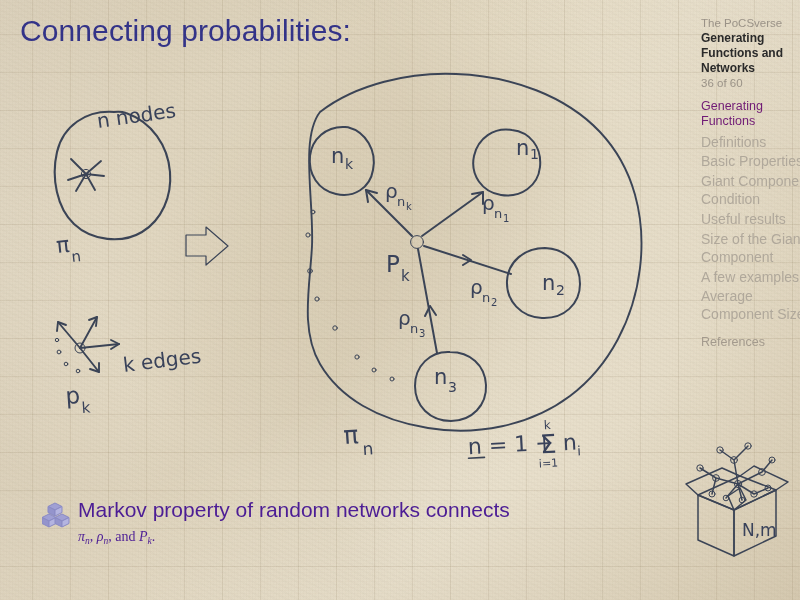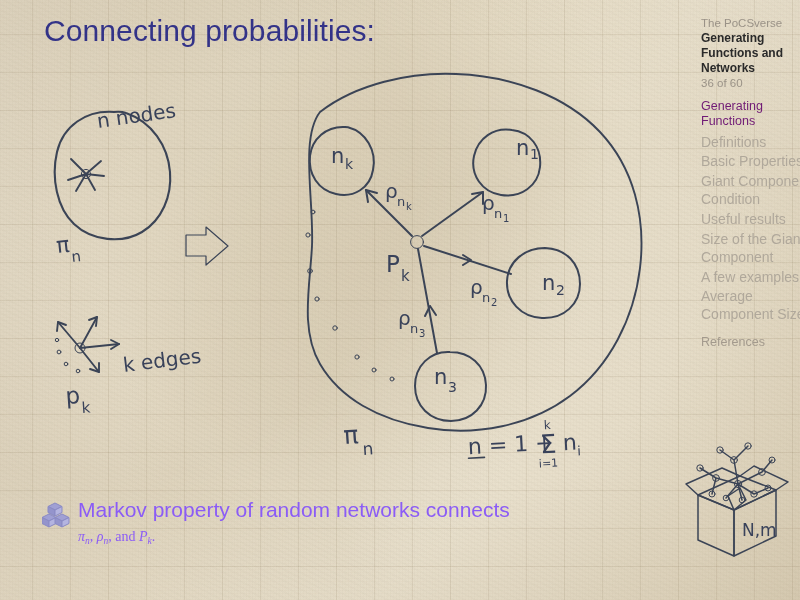--- a/index.html
+++ b/index.html
@@ -33,21 +33,20 @@
   #vignette{
     position:absolute;inset:0;
     background:radial-gradient(ellipse at 50% 45%, rgba(255,255,255,0) 52%, rgba(150,130,95,.17) 100%);
   }
 
   
   #title{
     position:absolute;left:20px;top:14px;
     font-size:30px;color:#333388;letter-spacing:.1px;
     font-family:"Liberation Sans",sans-serif;
-    margin-left:24px;
   }
 
   
   #sidebar{
     position:absolute;left:677px;top:16px;width:116px;
     font-size:11px;line-height:1.27;color:#9a9287;margin-left:24px;
   }
   .sb-brand{font-size:11.5px;color:#9a9287;}
   .sb-deck{font-size:12px;font-weight:bold;color:#2a2a2a;line-height:1.25;}
   .sb-page{font-size:11.5px;color:#9a9287;margin-bottom:9px;}
@@ -57,21 +56,21 @@
     color:#1d1d1d;font-weight:bold;
     border-bottom:1.5px dotted #1d1d1d;display:inline-block;padding-bottom:1px;
   }
   .sb-refs{font-size:12.5px;color:#a39a8d;margin-top:11px;}
 
   
   #bullet-row{position:absolute;left:42px;top:498px;width:620px;}
   #cubes-icon{position:absolute;left:0;top:4px;}
   #bullet-text{
     position:absolute;left:36px;top:-2px;width:590px;
-    font-size:21px;color:#8b5cf6;line-height:1.35;
+    font-size:21px;color:#4c1d95;line-height:1.35;
   }
   .mathline{display:block;margin-top:4px;font-family:"Liberation Serif",serif;font-size:14px;}
   .mi{font-style:italic;}
   .sub{font-size:.68em;vertical-align:-.28em;font-style:italic;}
 
   svg.ink{position:absolute;left:0;top:0;overflow:visible;}
   .ink path,.ink circle,.ink line,.ink polyline{
     fill:none;stroke:#3b4456;stroke-linecap:round;stroke-linejoin:round;
   }
   .hw{font-family:"DejaVu Sans",sans-serif;fill:#39425a;stroke:none;}

